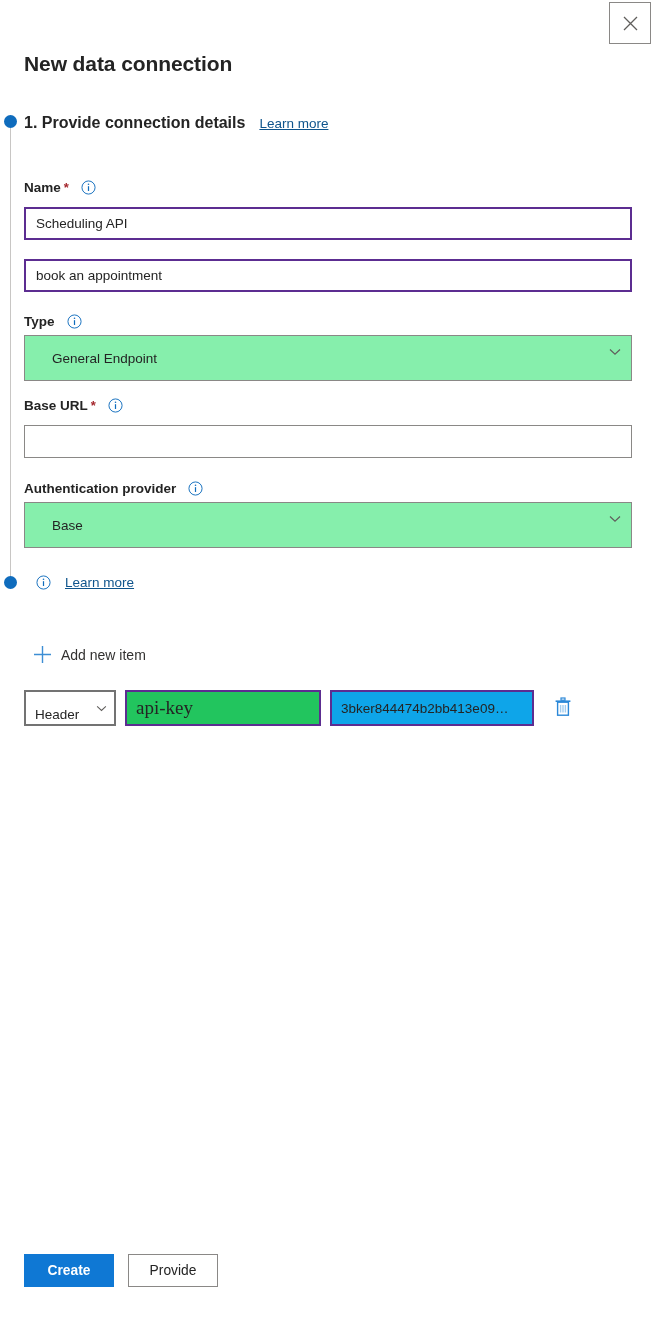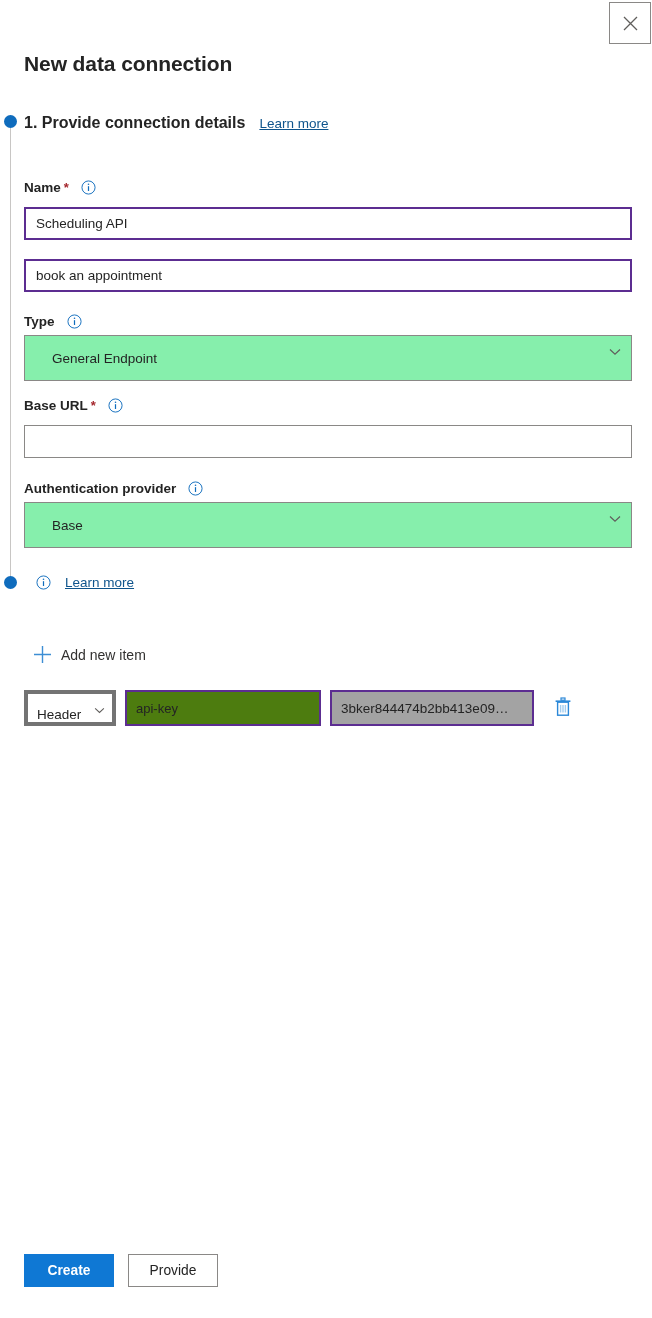--- a/index.html
+++ b/index.html
@@ -199,49 +199,49 @@
     position: absolute;
     left: 24px;
     top: 690px;
     display: flex;
     align-items: center;
   }
   .param-type {
     position: relative;
     width: 92px;
     height: 36px;
-    border: 4px solid #737373;
+    border: 2px solid #737373;
     background: #fff;
     display: flex;
     align-items: center;
     padding: 12px 22px 0 9px;
     font-size: 13.5px;
     color: #242424;
     cursor: pointer;
   }
   .param-type .chev { right: 7px; height: 32px; }
 
   .param-key {
     width: 196px;
     height: 36px;
     margin-left: 9px;
     border: 2px solid #5c2d91;
-    background: #4d7c0f;
-    font-family: Liberation Sans, sans-serif;
-    font-size: 13px;
+    background: #22c55e;
+    font-family: Liberation Serif, serif;
+    font-size: 19px;
     color: #242424;
     padding: 0 9px;
     outline: none;
   }
   .param-value {
     width: 204px;
     height: 36px;
     margin-left: 9px;
     border: 2px solid #5c2d91;
-    background: #a3a3a3;
+    background: #0ea5e9;
     font-family: "Liberation Sans", sans-serif;
     font-size: 13.5px;
     color: #242424;
     padding: 0 9px;
     outline: none;
   }
   .trash-btn {
     margin-left: 18px;
     width: 22px;
     height: 24px;

